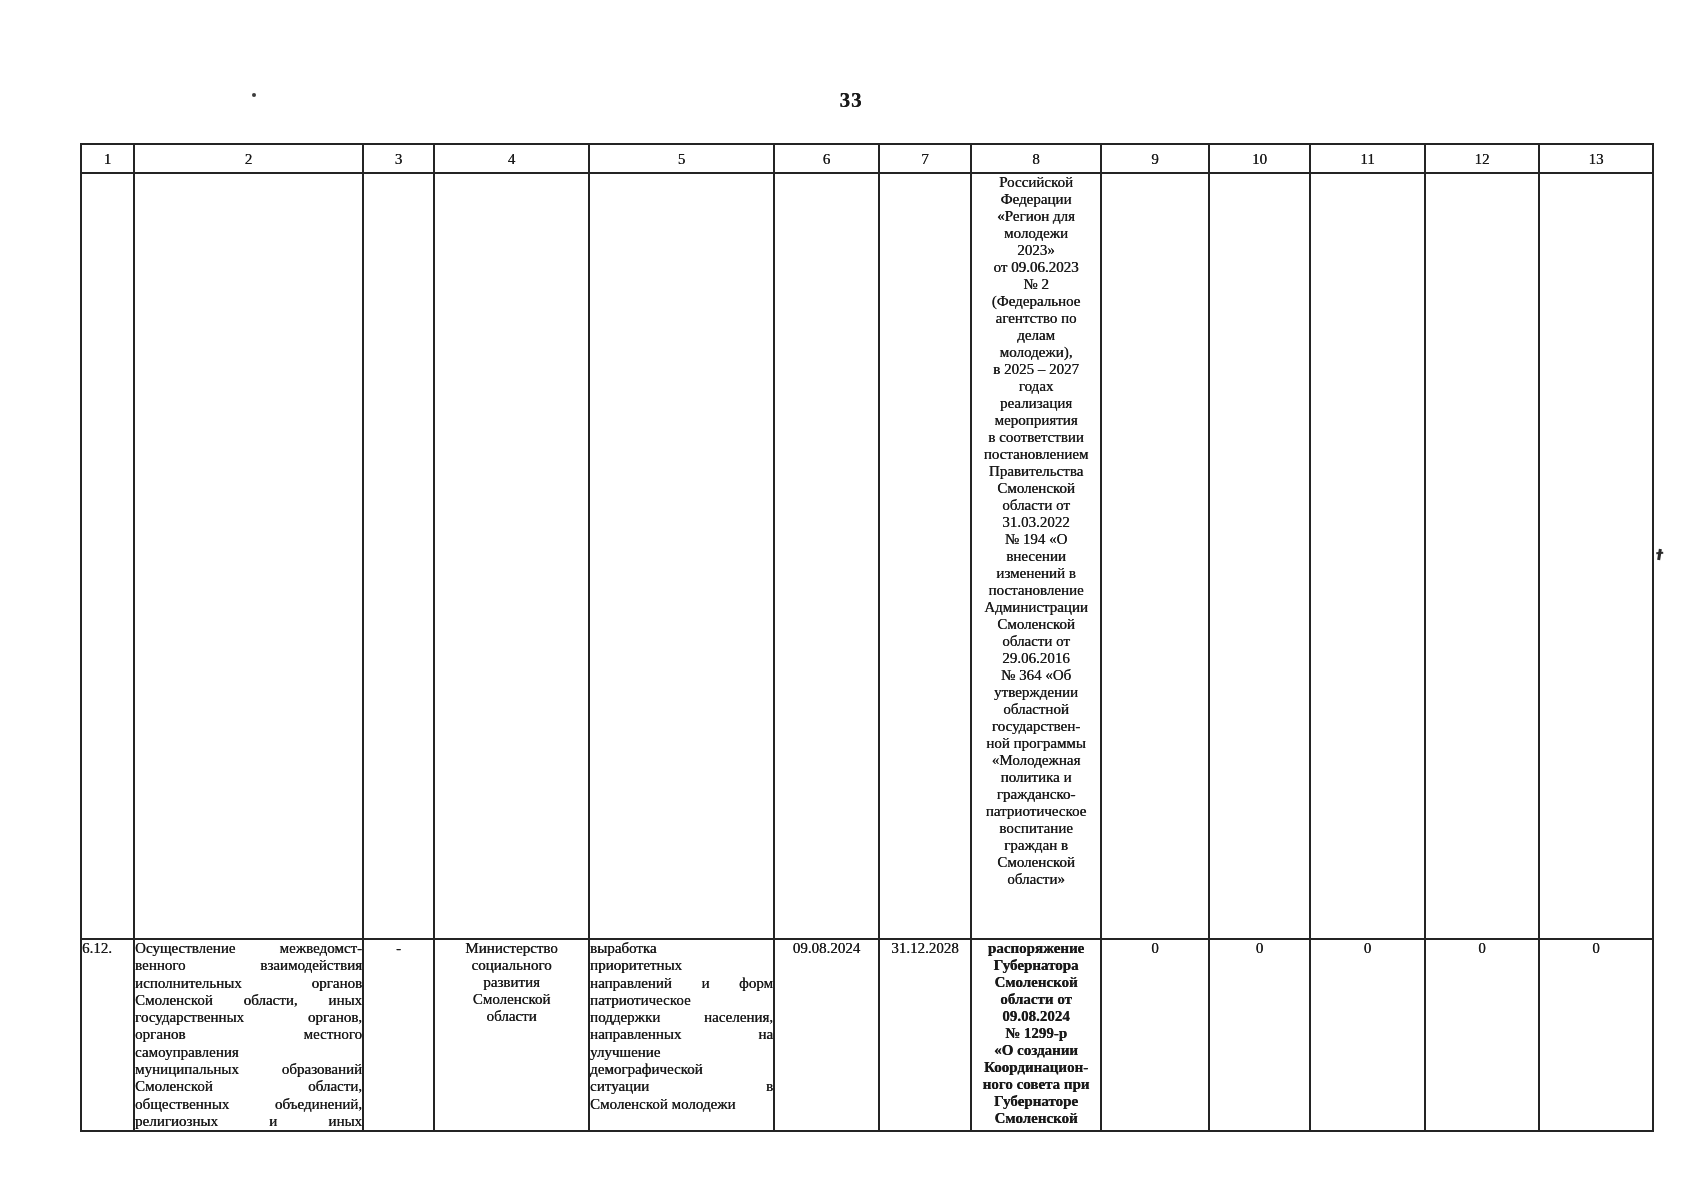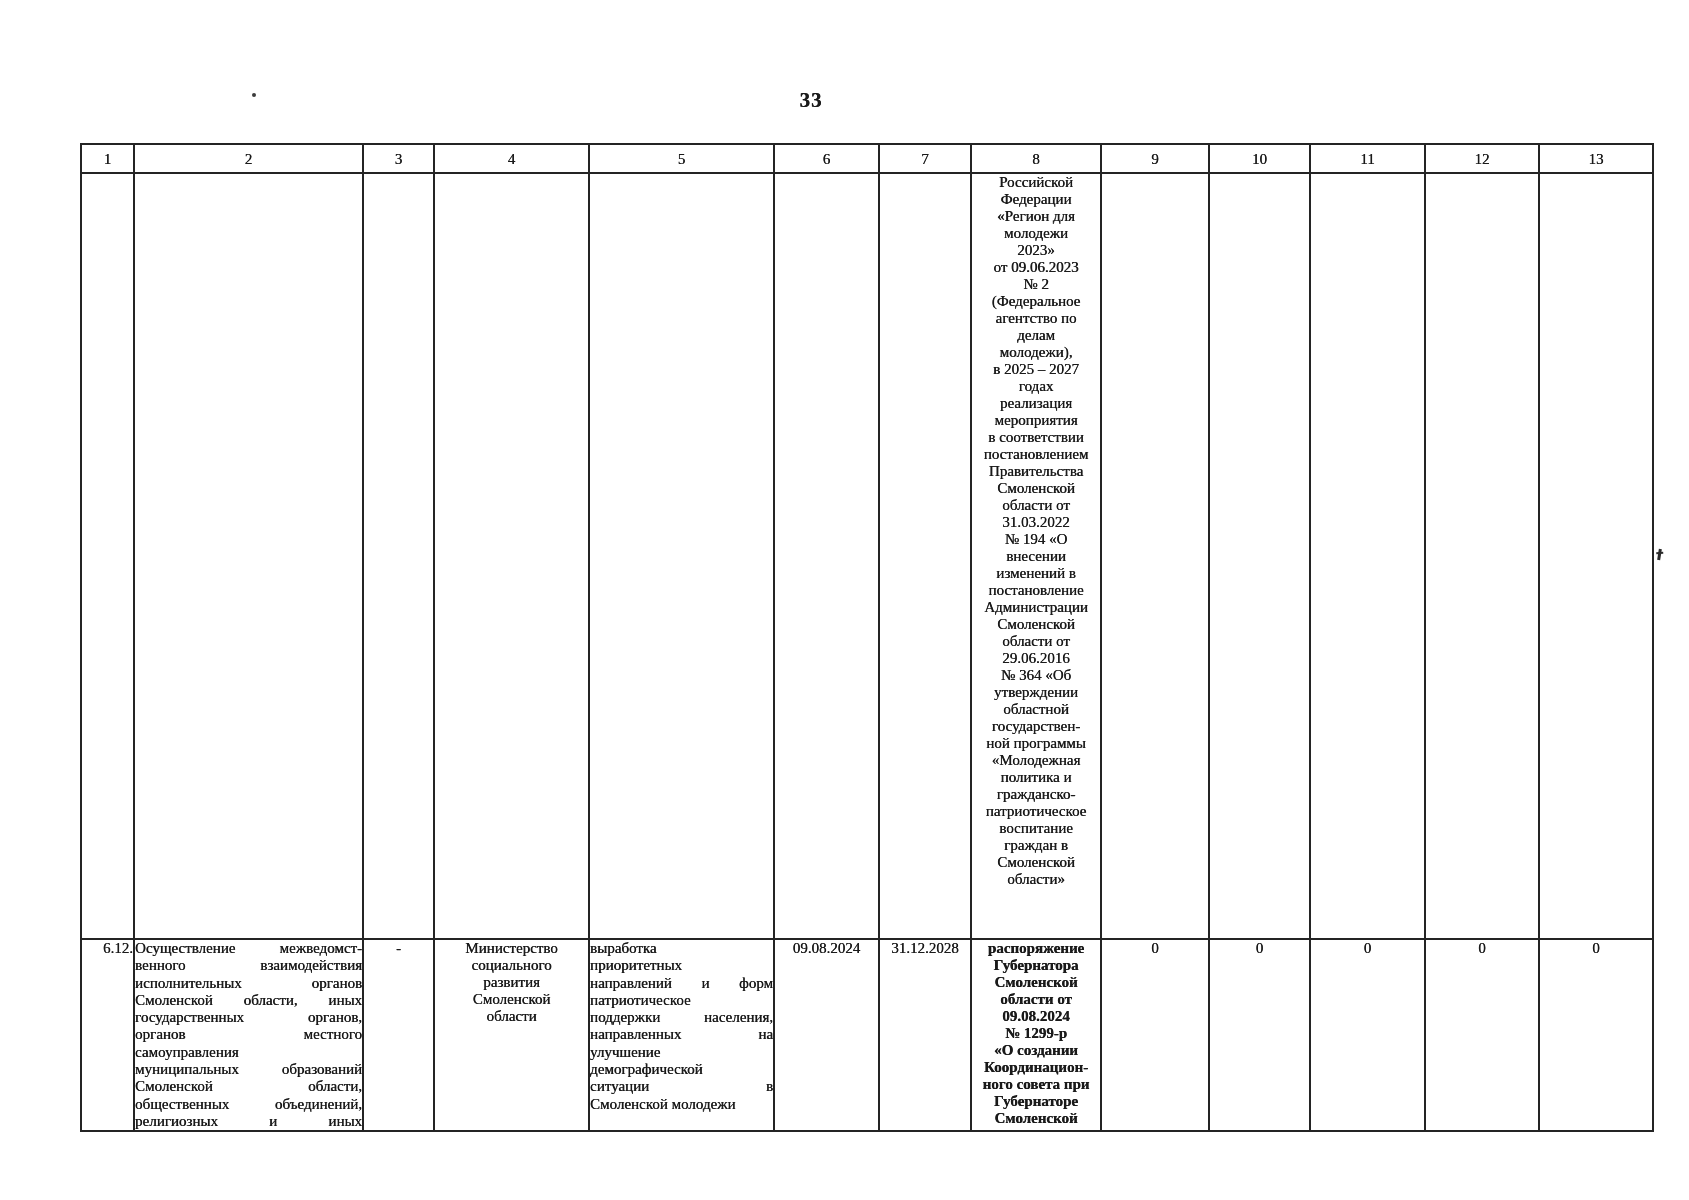--- a/index.html
+++ b/index.html
@@ -3,21 +3,21 @@
 <meta charset="utf-8">
 <style>
   html,body{margin:0;padding:0;}
   body{
     width:1689px;height:1200px;position:relative;overflow:hidden;
     background:#ffffff;color:#1a1a1a;
     font-family:"Liberation Serif", serif;
     text-shadow:0.35px 0 0 currentColor; 
   }
   .page-number{
-    position:absolute;top:88px;left:784px;width:54px;
+    position:absolute;top:88px;left:824px;width:54px;
     text-align:center;font-size:21px;font-weight:bold;letter-spacing:1px;
   }
   
   .artifact-dot{
     position:absolute;left:252px;top:93px;width:4px;height:4px;
     background:#3c3c3c;border-radius:50%;
   }
   .artifact-mark{
     position:absolute;left:1658px;top:549px;width:2.5px;height:11px;
     background:#2a2a2a;transform:rotate(9deg);
@@ -45,21 +45,21 @@
   .cell-c8-cont{padding:4px 2px 0 2px;line-height:16.6px;font-size:14px;}
   .cell-c8-612{padding:5px 2px 0 2px;line-height:17.4px;font-size:14px;font-weight:bold;}
   .cell-c4{padding:5px 4px 0 4px;line-height:17.3px;margin-left:12px;}
   .tc{text-align:center;padding-top:5px;}
   .jcell{padding:5px 7px 0 8px;}
   .jline{
     line-height:17.3px;text-align:justify;
     text-align-last:justify;-moz-text-align-last:justify;
   }
   .jline.plain{text-align-last:left;-moz-text-align-last:left;}
-  .cell-num{padding:5px 0 0 0;text-align:right;font-size:15px;font-family:Liberation Serif, serif;}
+  .cell-num{padding:5px 0 0 0;text-align:left;font-size:15px;font-family:Liberation Serif, serif;}
 </style>
 </head>
 <body>
 
 <div class="page-number">33</div>
 <div class="artifact-dot"></div>
 <div class="artifact-mark"></div>
 
 <table class="doc">
   <colgroup>

